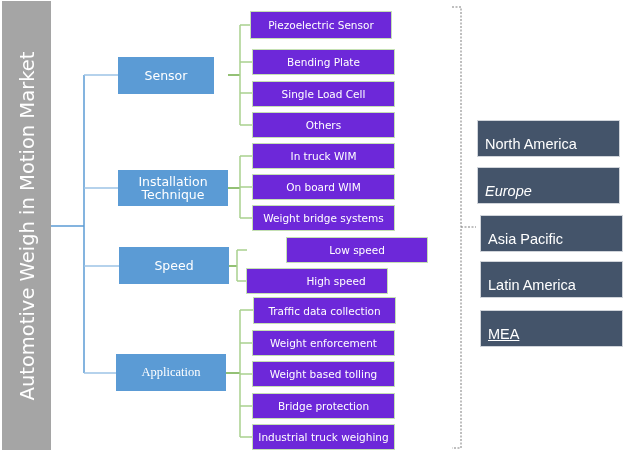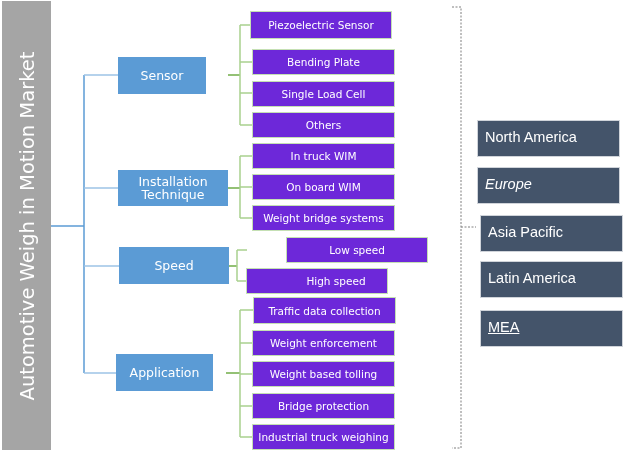--- a/index.html
+++ b/index.html
@@ -10,21 +10,21 @@
     .title-text { position: absolute; left: 50%; top: 50%;
                   transform: translate(-50%, -50%) rotate(-90deg);
                   white-space: nowrap; color: #ffffff; font-size: 19.5px; }
     .cat { background: #5b9bd5; color: #ffffff; font-size: 12.5px; text-align: center;
            display: flex; align-items: center; justify-content: center; line-height: 13px; }
     .sub { background: #6d28d9; color: #ffffff; font-size: 10.5px; text-align: center;
            display: flex; align-items: center; justify-content: center;
            border: 1px solid #c5e0b4; white-space: nowrap; }
     .region { background: #44546a; color: #ffffff; font-size: 14.5px;
               font-family: "Liberation Sans", sans-serif;
-              display: flex; align-items: center; padding-left: 7px;
+              display: flex; align-items: flex-end; padding-left: 7px;
               border: 1px solid #d0d4da; padding-bottom: 4px; }
     svg.lines { position: absolute; left: 0; top: 0; }
   </style>
 </head>
 <body>
 
 <svg class="lines" width="624" height="453">
 
   <line x1="51" y1="226" x2="84" y2="226" stroke="#5b9bd5" stroke-width="1.5"></line>
   <line x1="84" y1="75" x2="84" y2="373" stroke="#5b9bd5" stroke-width="1.5"></line>
@@ -62,30 +62,30 @@
   <g stroke="#7f7f7f" stroke-width="1" stroke-dasharray="2,1.5" fill="none">
     <path d="M452,7 L461,7 L461,448 L452,448"></path>
     <line x1="461" y1="227" x2="476" y2="227"></line>
   </g>
 </svg>
 
 <div class="abs title-bar">
   <span class="title-text">Automotive Weigh in Motion Market</span>
 </div>
 
-<div class="abs cat" style="left:118px;top:57px;width:88px;height:37px;">
+<div class="abs cat" style="left:118px;top:57px;width:96px;height:37px;">
   <span>Sensor</span>
 </div>
 <div class="abs cat" style="left:118px;top:170px;width:110px;height:36px;padding:0 22px;">
   <span>Installation Technique</span>
 </div>
 <div class="abs cat" style="left:119px;top:247px;width:110px;height:37px;">
   <span>Speed</span>
 </div>
-<div class="abs cat" style="left:116px;top:354px;width:97px;height:37px;">
+<div class="abs cat" style="left:116px;top:354px;width:110px;height:37px;font-family:Liberation Serif, serif;">
   <span>Application</span>
 </div>
 
 <div class="abs sub" style="left:250px;top:11px;width:142px;height:28px;">Piezoelectric Sensor</div>
 <div class="abs sub" style="left:252px;top:49px;width:143px;height:26px;">Bending Plate</div>
 <div class="abs sub" style="left:252px;top:81px;width:143px;height:26px;">Single Load Cell</div>
 <div class="abs sub" style="left:252px;top:112px;width:143px;height:26px;">Others</div>
 
 <div class="abs sub" style="left:252px;top:143px;width:143px;height:26px;">In truck WIM</div>
 <div class="abs sub" style="left:252px;top:174px;width:143px;height:26px;">On board WIM</div>

